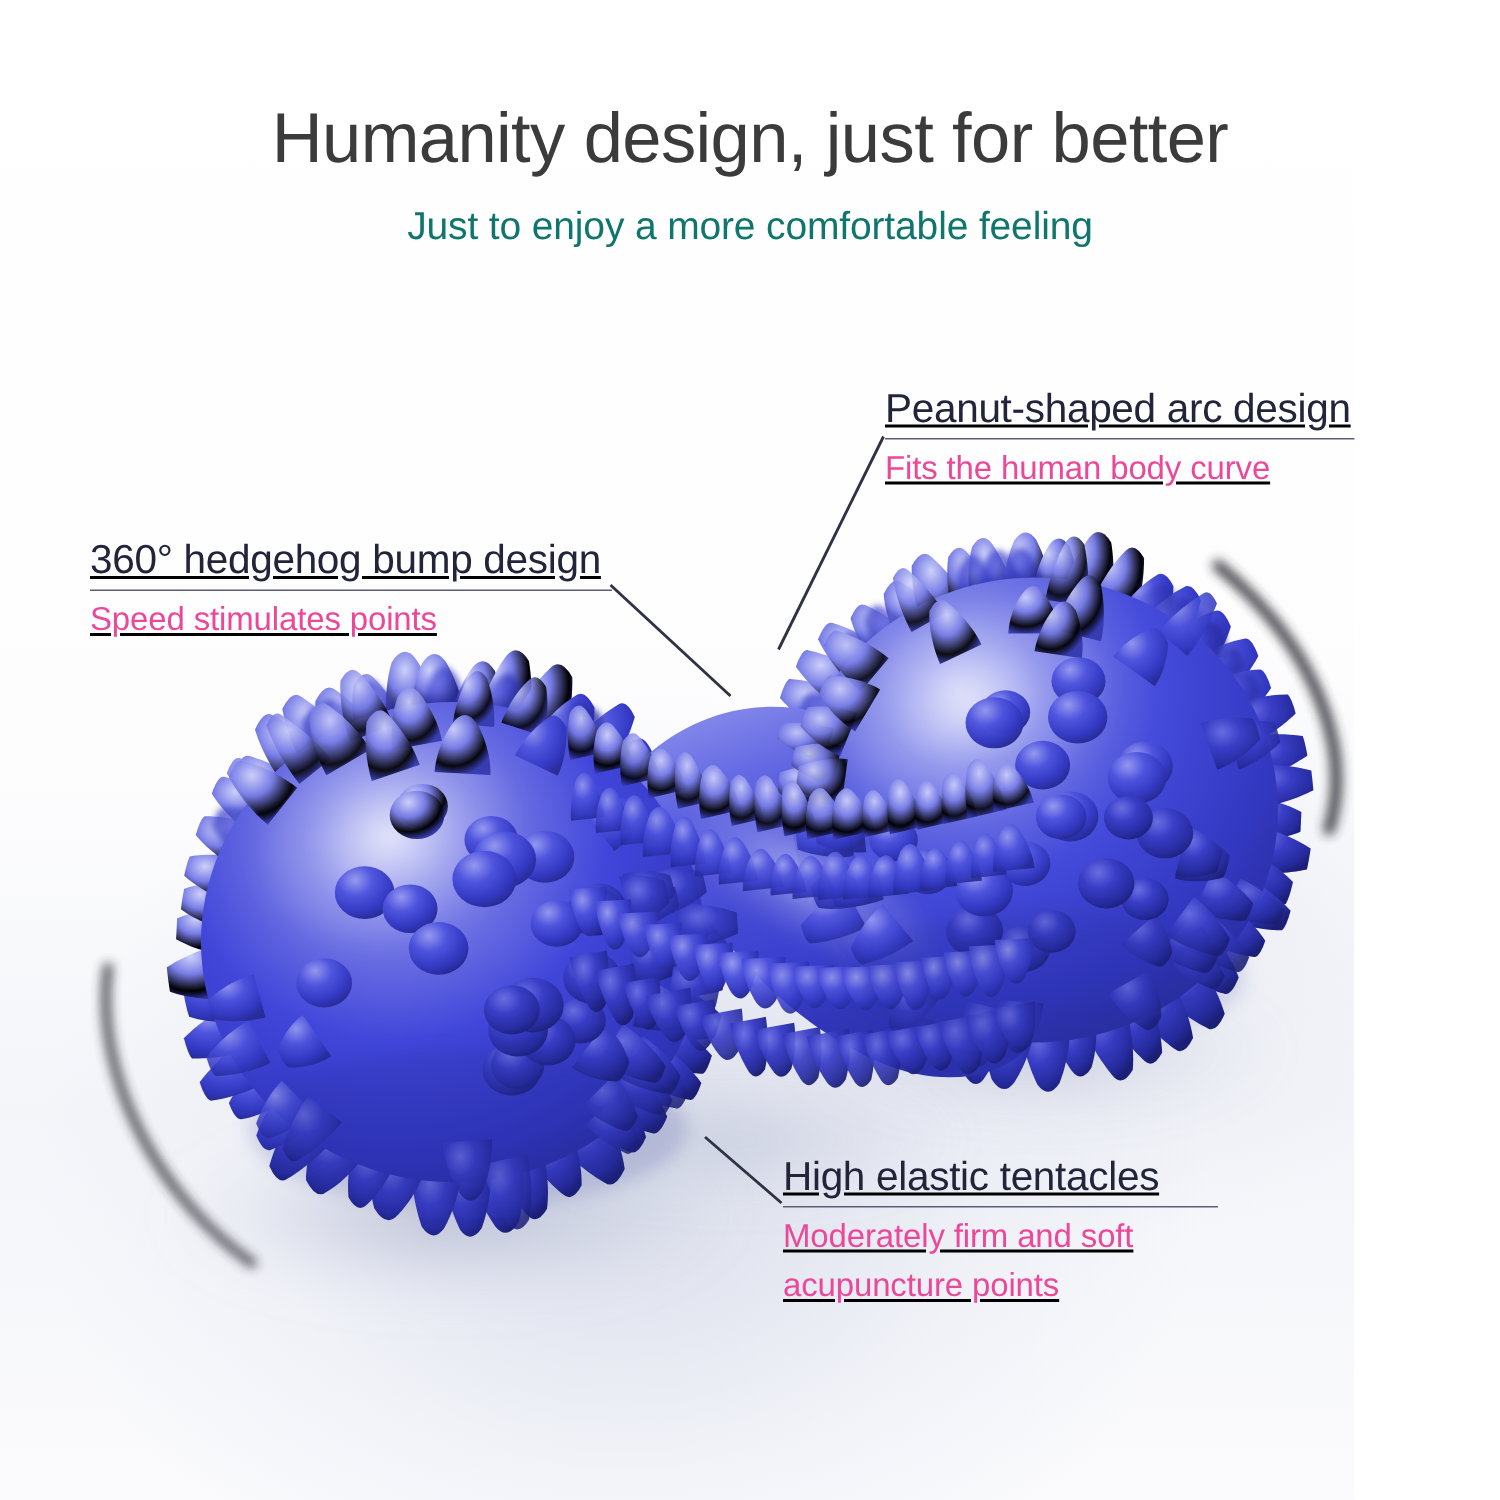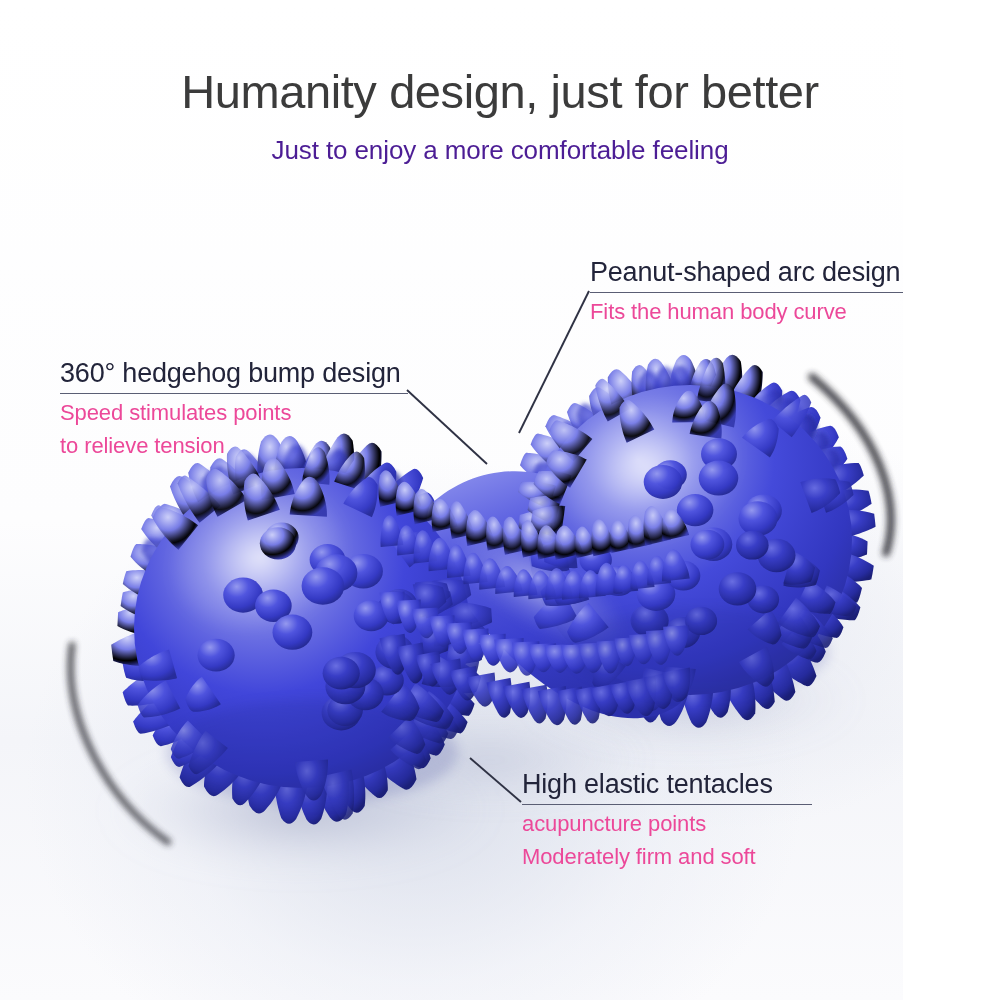--- a/index.html
+++ b/index.html
@@ -44,37 +44,38 @@
     font-weight: 400;
     letter-spacing: -0.4px;
     color: #3b3b3b;
     line-height: 1.12;
   }
   .subtitle {
     margin: 0;
     padding-top: 16px;
     font-size: 26px;
     font-weight: 400;
-    color: #4c1d95;
+    color: #0f766e;
     letter-spacing: -0.1px;
   }
 
   
   .art {
     position: absolute;
     left: 0;
     top: 0;
     width: 1000px;
     height: 1000px;
     pointer-events: none;
   }
 
   
   .callout {
     position: absolute;
+    text-decoration: underline;
   }
   .callout .c-head {
     margin: 0;
     font-size: 27px;
     font-weight: 400;
     color: #22243a;
     white-space: nowrap;
     letter-spacing: -0.2px;
     line-height: 1.18;
   }
@@ -535,29 +536,28 @@
       <path d="M 407 390 L 487 464"></path>
       <path d="M 589 291 L 519 433"></path>
       <path d="M 470 758 L 521 802"></path>
     </g>
   </svg>
 
   <div class="callout" id="callout-hedgehog">
     <p class="c-head">360° hedgehog bump design</p>
     <div class="c-rule"></div>
     <p class="c-body">Speed stimulates points</p>
-    <p class="c-body">to relieve tension</p>
   </div>
 
   <div class="callout" id="callout-peanut">
     <p class="c-head">Peanut-shaped arc design</p>
     <div class="c-rule"></div>
     <p class="c-body">Fits the human body curve</p>
   </div>
 
   <div class="callout" id="callout-tentacles">
     <p class="c-head">High elastic tentacles</p>
     <div class="c-rule"></div>
+    <p class="c-body">Moderately firm and soft</p>
     <p class="c-body">acupuncture points</p>
-    <p class="c-body">Moderately firm and soft</p>
   </div>
 
 </div>
 
 </body></html>

